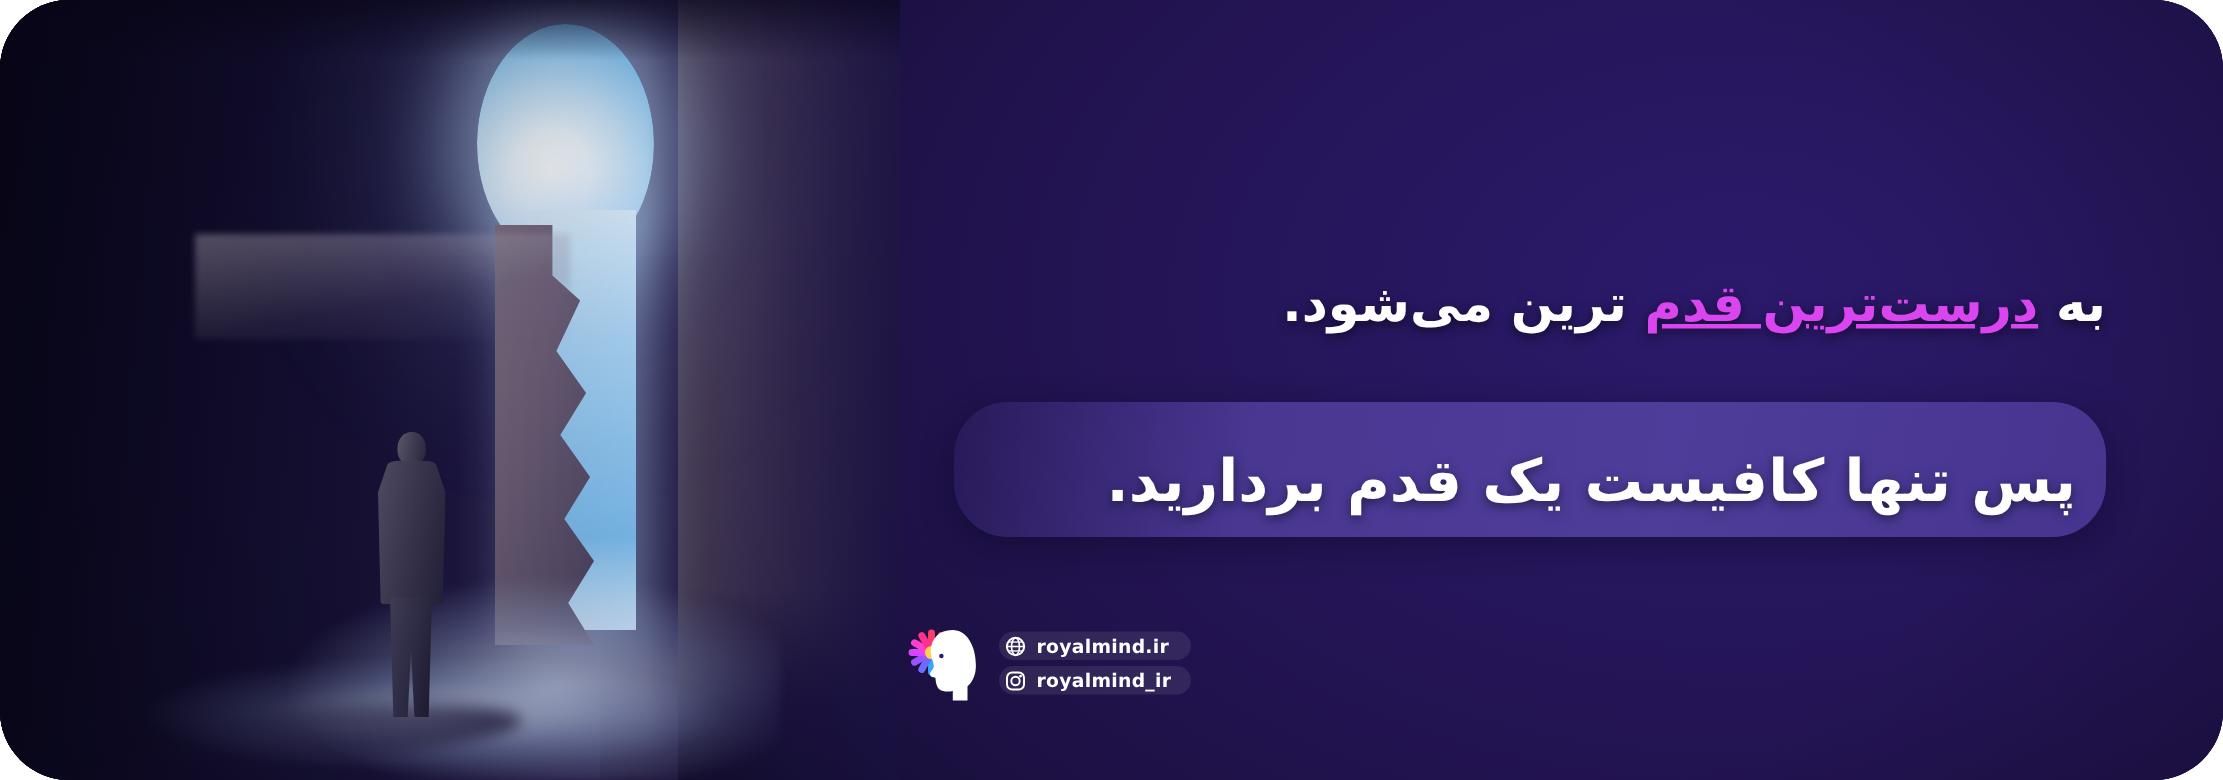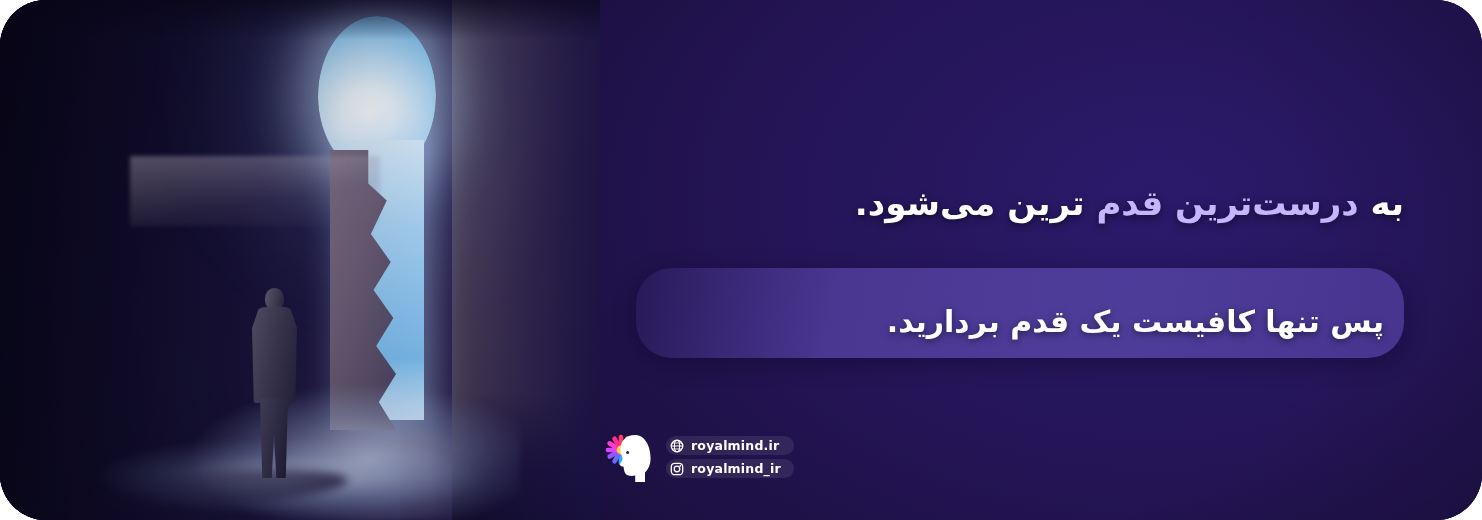--- a/index.html
+++ b/index.html
@@ -131,42 +131,42 @@
   .line{
     position:absolute;right:36px;
     color:#ffffff;
     font-weight:700;
     letter-spacing:.2px;
     white-space:nowrap;
     text-shadow:0 2px 7px rgba(0,0,0,.55);
   }
   .line1{top:96px;font-size:34px;line-height:46px;}
   .line2{top:180px;font-size:34px;line-height:46px;}
-  .hl{color:#c4b5fd;font-weight:800;text-shadow:0 2px 8px rgba(0,0,0,.55);}
+  .hl{color:#d946ef;font-weight:800;text-shadow:0 2px 8px rgba(0,0,0,.55);text-decoration:underline;}
 
   .cta-box{
     position:absolute;right:36px;top:268px;
     width:768px;height:90px;
     border-radius:36px;
     background:linear-gradient(100deg,rgba(58,42,118,.30) 0%,rgba(76,58,150,.92) 26%,rgba(80,62,156,.97) 62%,rgba(72,54,146,.95) 100%);
     box-shadow:0 6px 22px rgba(10,6,34,.42);
   }
   .line3{
     position:absolute;right:34px;top:268px;
     width:740px;height:106px;
     display:flex;align-items:center;justify-content:flex-start;
-    font-size:30px;font-weight:700;color:#fff;
+    font-size:39px;font-weight:700;color:#fff;
     padding-right:22px;box-sizing:border-box;
     text-shadow:0 2px 7px rgba(0,0,0,.5);
     white-space:nowrap;
   }
 
   
   .brand{
-    position:absolute;left:604px;top:428px;
+    position:absolute;left:604px;top:413px;
     display:flex;align-items:center;gap:10px;direction:ltr;
   }
   .logo{position:relative;width:52px;height:58px;}
   .brand-handles{display:flex;flex-direction:column;gap:4px;}
   .handle{
     display:flex;align-items:center;gap:7px;
     background:rgba(255,255,255,.085);
     border-radius:11px;
     padding:2px 13px 2px 4px;
     height:19px;box-sizing:border-box;

